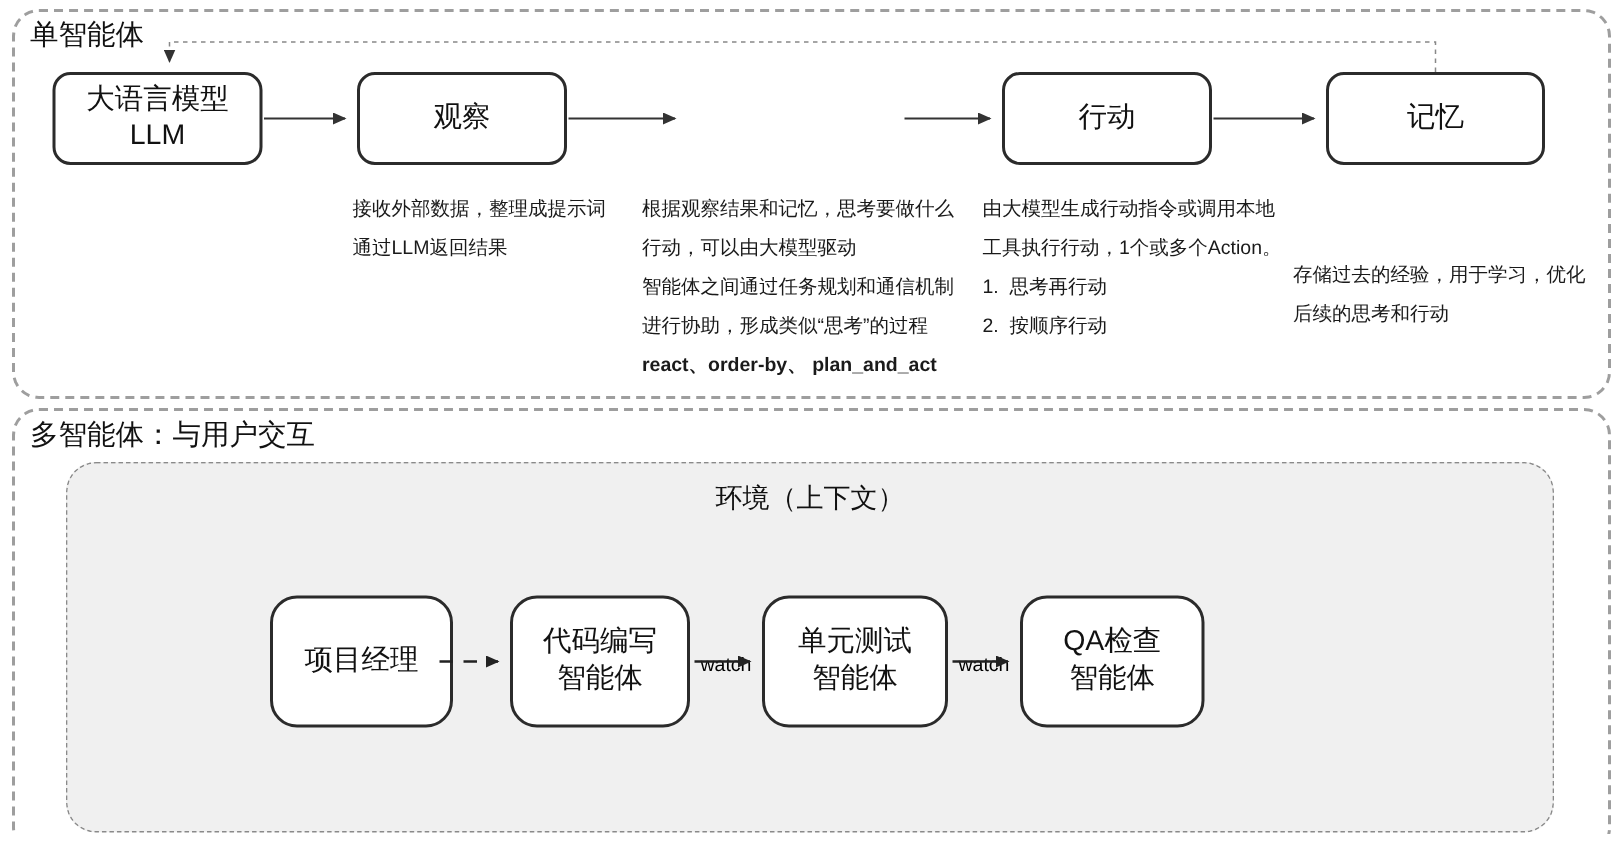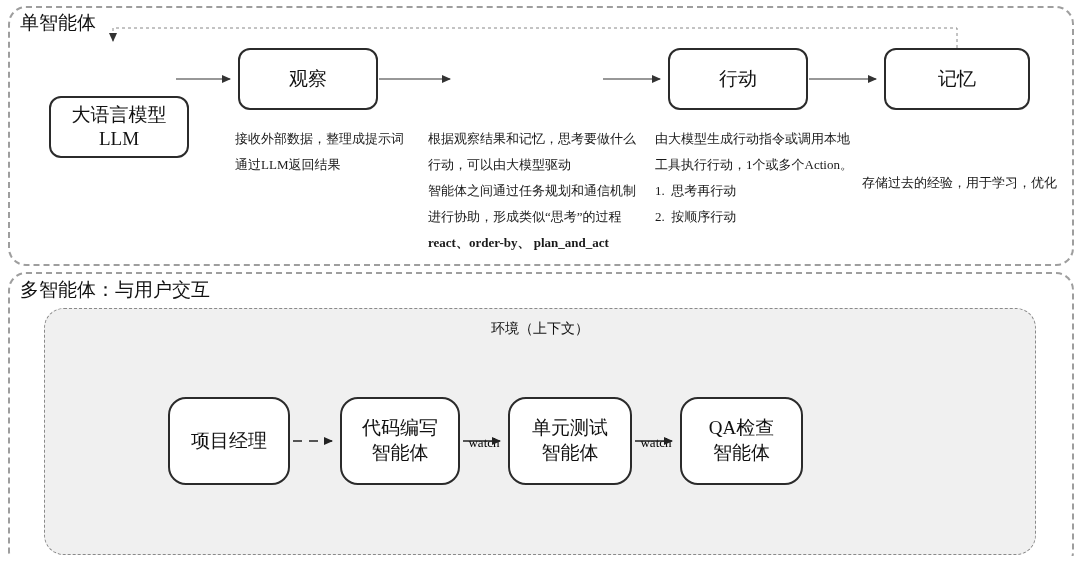--- a/index.html
+++ b/index.html
@@ -1,20 +1,20 @@
 <!DOCTYPE html>
 <html><head>
 <meta charset="utf-8">
 <style>
   html,body{margin:0;padding:0;background:#ffffff;}
   #canvas{
     position:relative;
     width:1080px;height:556px;
     background:#ffffff;
-    font-family:Liberation Serif, serif;
+    font-family:Liberation Sans, sans-serif;
     color:#111;
     overflow:hidden;
   }
   .section{
     position:absolute;
     border:2px dashed #9e9e9e;
     border-radius:18px;
     background:transparent;
   }
   .section-label{
@@ -65,21 +65,21 @@
     left:44px;top:308px;width:992px;height:247px;
     background:#f0f0f0;
     border:1.5px dashed #8a8a8a;
     border-radius:20px;
     box-sizing:border-box;
   }
   .env-title{
     position:absolute;
     left:44px;top:320px;width:992px;
     text-align:center;
-    font-size:14px;
+    font-size:18px;
     color:#111;
   }
   .watch-label{
     position:absolute;
     top:435px;
     font-size:13px;
     color:#000000;
     text-align:center;
   }
   svg.overlay{
@@ -90,21 +90,21 @@
 </style>
 </head>
 <body>
 
 <div id="canvas">
 
   <div class="section" style="left:8px;top:6px;width:1062px;height:256px;"></div>
 
   <div class="section-label" style="left:20px;top:10px;">单智能体</div>
 
-  <div class="flow-box" style="left:49px;top:48px;width:140px;height:62px;margin-top:48px;">大语言模型
+  <div class="flow-box" style="left:35px;top:48px;width:140px;height:62px;">大语言模型
 LLM</div>
   <div class="flow-box" style="left:238px;top:48px;width:140px;height:62px;">观察</div>
   <div class="flow-box" style="left:668px;top:48px;width:140px;height:62px;">行动</div>
   <div class="flow-box" style="left:884px;top:48px;width:146px;height:62px;">记忆</div>
 
 
   <div class="desc" style="left:235px;width:196px;">
     <div class="dline">接收外部数据，整理成提示词</div>
     <div class="dline">通过LLM返回结果</div>
   </div>
@@ -119,30 +119,31 @@
 
   <div class="desc" style="left:655px;width:210px;">
     <div class="dline">由大模型生成行动指令或调用本地</div>
     <div class="dline">工具执行行动，1个或多个Action。</div>
     <div class="dline">1.  思考再行动</div>
     <div class="dline">2.  按顺序行动</div>
   </div>
 
   <div class="desc" style="left:862px;width:204px;margin-top:44px;">
     <div class="dline">存储过去的经验，用于学习，优化</div>
+    <div class="dline">后续的思考和行动</div>
   </div>
 
   <div class="section" style="left:8px;top:272px;width:1062px;height:294px;"></div>
 
   <div class="section-label" style="left:20px;top:277px;">多智能体：与用户交互</div>
 
   <div class="env-box"></div>
   <div class="env-title">环境（上下文）</div>
 
-  <div class="agent-box" style="left:168px;top:397px;width:122px;height:88px;">项目经理</div>
+  <div class="agent-box" style="left:180px;top:397px;width:122px;height:88px;">项目经理</div>
   <div class="agent-box" style="left:340px;top:397px;width:120px;height:88px;">代码编写
 智能体</div>
   <div class="agent-box" style="left:508px;top:397px;width:124px;height:88px;">单元测试
 智能体</div>
   <div class="agent-box" style="left:680px;top:397px;width:123px;height:88px;">QA检查
 智能体</div>
 
   <div class="watch-label" style="left:462px;width:44px;">watch</div>
   <div class="watch-label" style="left:634px;width:44px;">watch</div>
 

